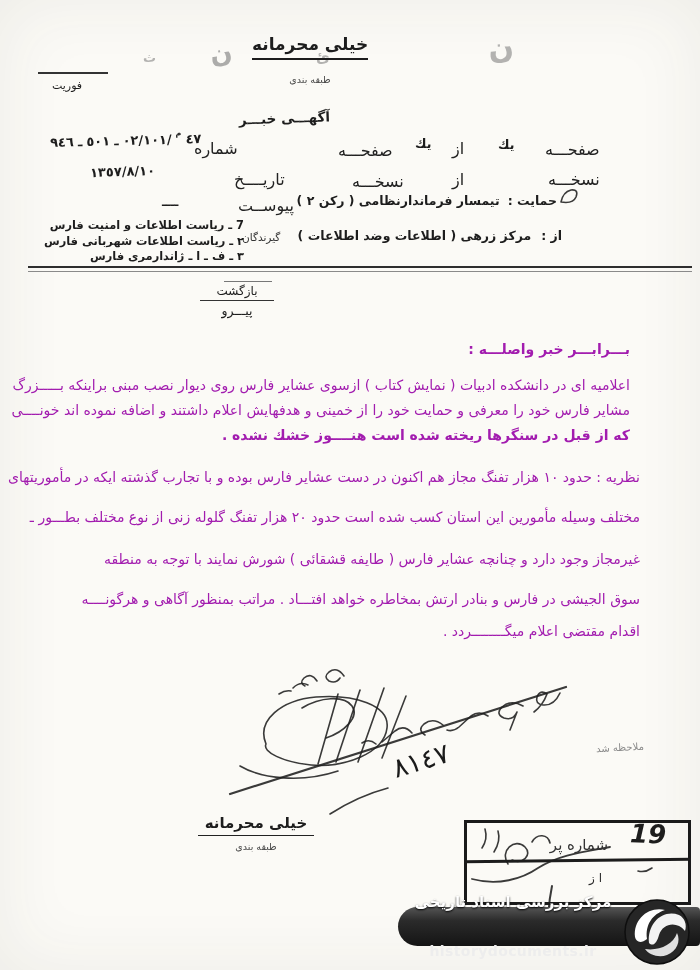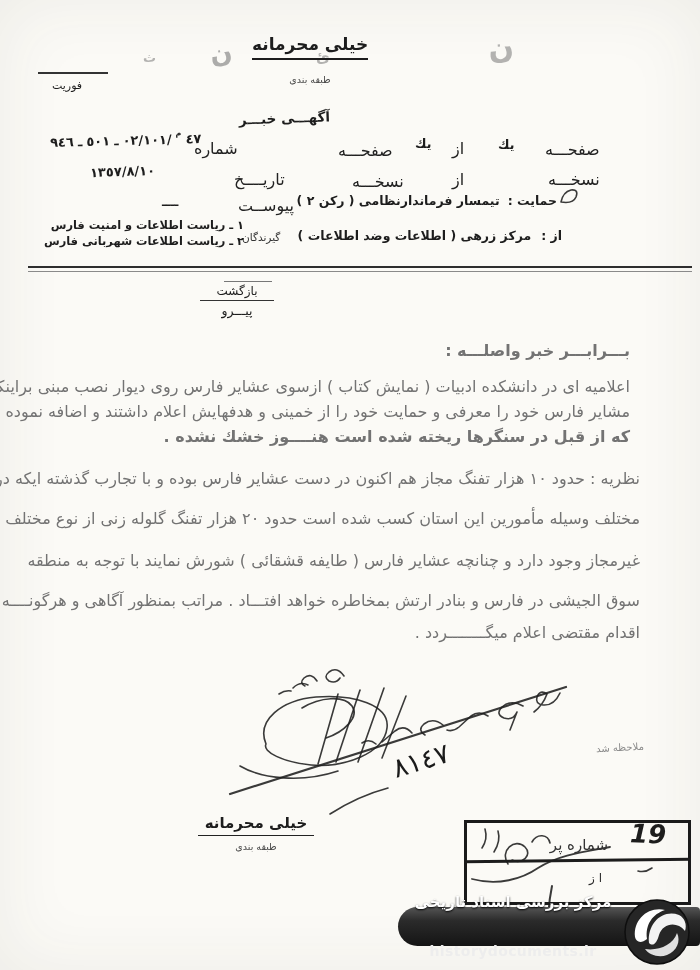--- a/index.html
+++ b/index.html
@@ -15,21 +15,21 @@
   .center{text-align:center;}
   .mark{position:absolute;color:#6d6d6d;opacity:.55;font-weight:600;}
   .cls-top{font-size:17px;font-weight:700;border-bottom:2.5px solid #1c1c1c;padding-bottom:4px;letter-spacing:1px;}
   .cls-sub{font-size:9.5px;color:#444;letter-spacing:2px;}
   .lbl{font-size:16px;color:#222;}
   .val{font-size:12.5px;font-weight:600;}
   .formline{font-size:12.5px;}
   .numflex{display:flex;align-items:flex-start;gap:4px;font-size:13px;font-weight:600;transform:rotate(-1.5deg);}
   .numflex .sup{font-size:8px;margin-top:-3px;}
   .divider{border-top:2.5px solid #2e2e2e;border-bottom:1px solid #8a8a8a;height:3px;}
-  .bodyline{font-size:16px;color:#737373;}
+  .bodyline{font-size:14px;color:#a21caf;}
   .recip{font-size:11.4px;line-height:15.6px;font-weight:600;}
   .stamp-box{border:3px solid #1a1a1a;box-sizing:border-box;}
   .stamp-div{position:absolute;left:-3px;right:-3px;top:36px;border-top:3px solid #1c1c1c;transform:rotate(-.6deg);}
   .wm-banner{
     background:linear-gradient(180deg,#555 0%,#2b2b2b 35%,#141414 100%);
     border-radius:20px 4px 4px 20px;
     display:flex;flex-direction:column;justify-content:center;align-items:center;
     padding:1px 84px 2px 12px;box-sizing:border-box;gap:32px;
   }
   .wm-t1{font-size:15px;font-weight:700;color:#fff;text-shadow:0 1px 2px #000;line-height:17px;}
@@ -83,22 +83,23 @@
   </div>
   <span class="abs lbl rtl" style="left:238px;top:196px;">پیوســت</span>
   <span class="abs" style="left:162px;top:195px;font-size:12px;font-weight:700;">ــــ</span>
 
   <div class="abs rtl formline" style="left:290px;top:228px;width:272px;">
     <span style="font-weight:700;margin-left:6px;">از :</span>
     <span style="font-weight:700;">مرکز زرهی ( اطلاعات وضد اطلاعات )</span>
   </div>
   <span class="abs rtl" style="left:242px;top:231px;font-size:10.5px;color:#333;">گیرندگان</span>
   <div class="abs rtl" style="left:30px;top:218px;width:214px;">
-    <div class="recip">١ ـ ریاست اطلاعات و امنیت فارس</div>
+    <div class="recip">7 ـ ریاست اطلاعات و امنیت فارس</div>
     <div class="recip">٢ ـ ریاست اطلاعات شهربانی فارس</div>
+    <div class="recip" style="padding-left:24px;">٣ ـ ف ـ ا ـ ژاندارمری فارس</div>
   </div>
 
   <div class="abs divider" style="left:28px;top:266px;width:664px;"></div>
 
   <div class="abs" style="left:224px;top:281px;width:48px;border-top:1px solid #777;"></div>
   <div class="abs" style="left:198px;top:284px;width:78px;">
     <div class="center" style="font-size:12px;">بازگشت</div>
     <div style="border-top:1.5px solid #333;margin:2px 2px;"></div>
     <div class="center" style="font-size:12.5px;">پیـــرو</div>
   </div>

